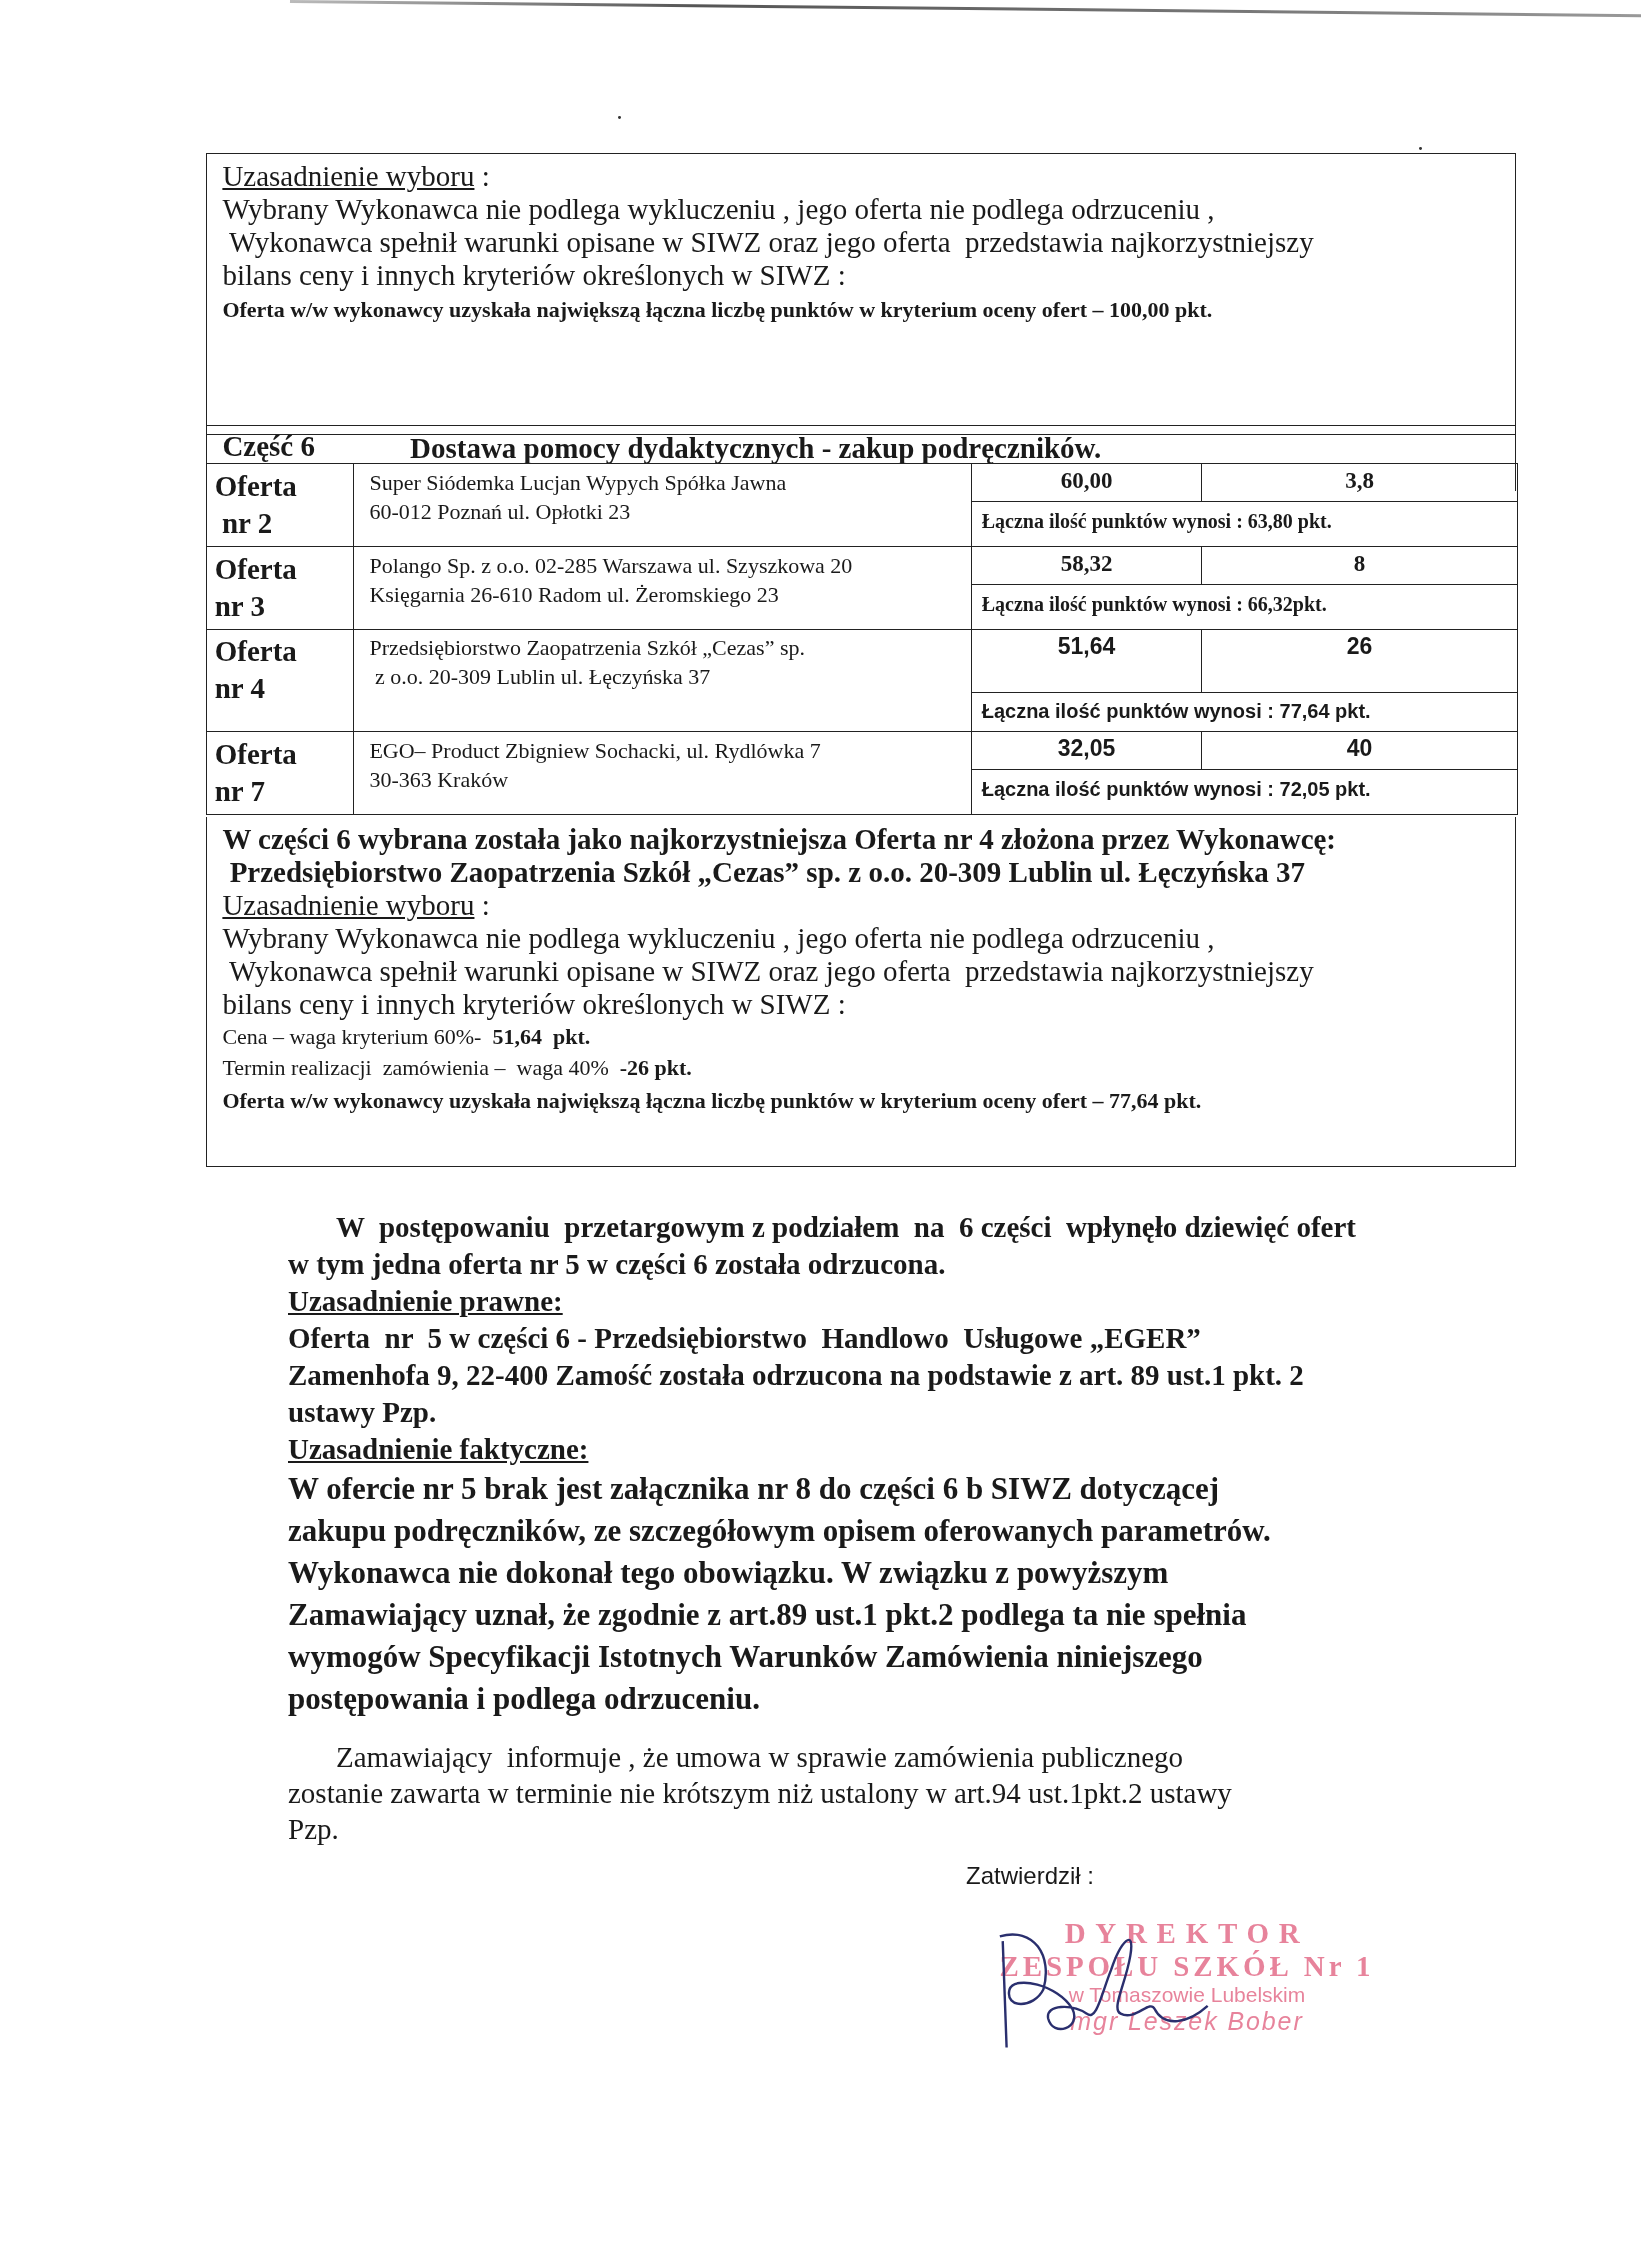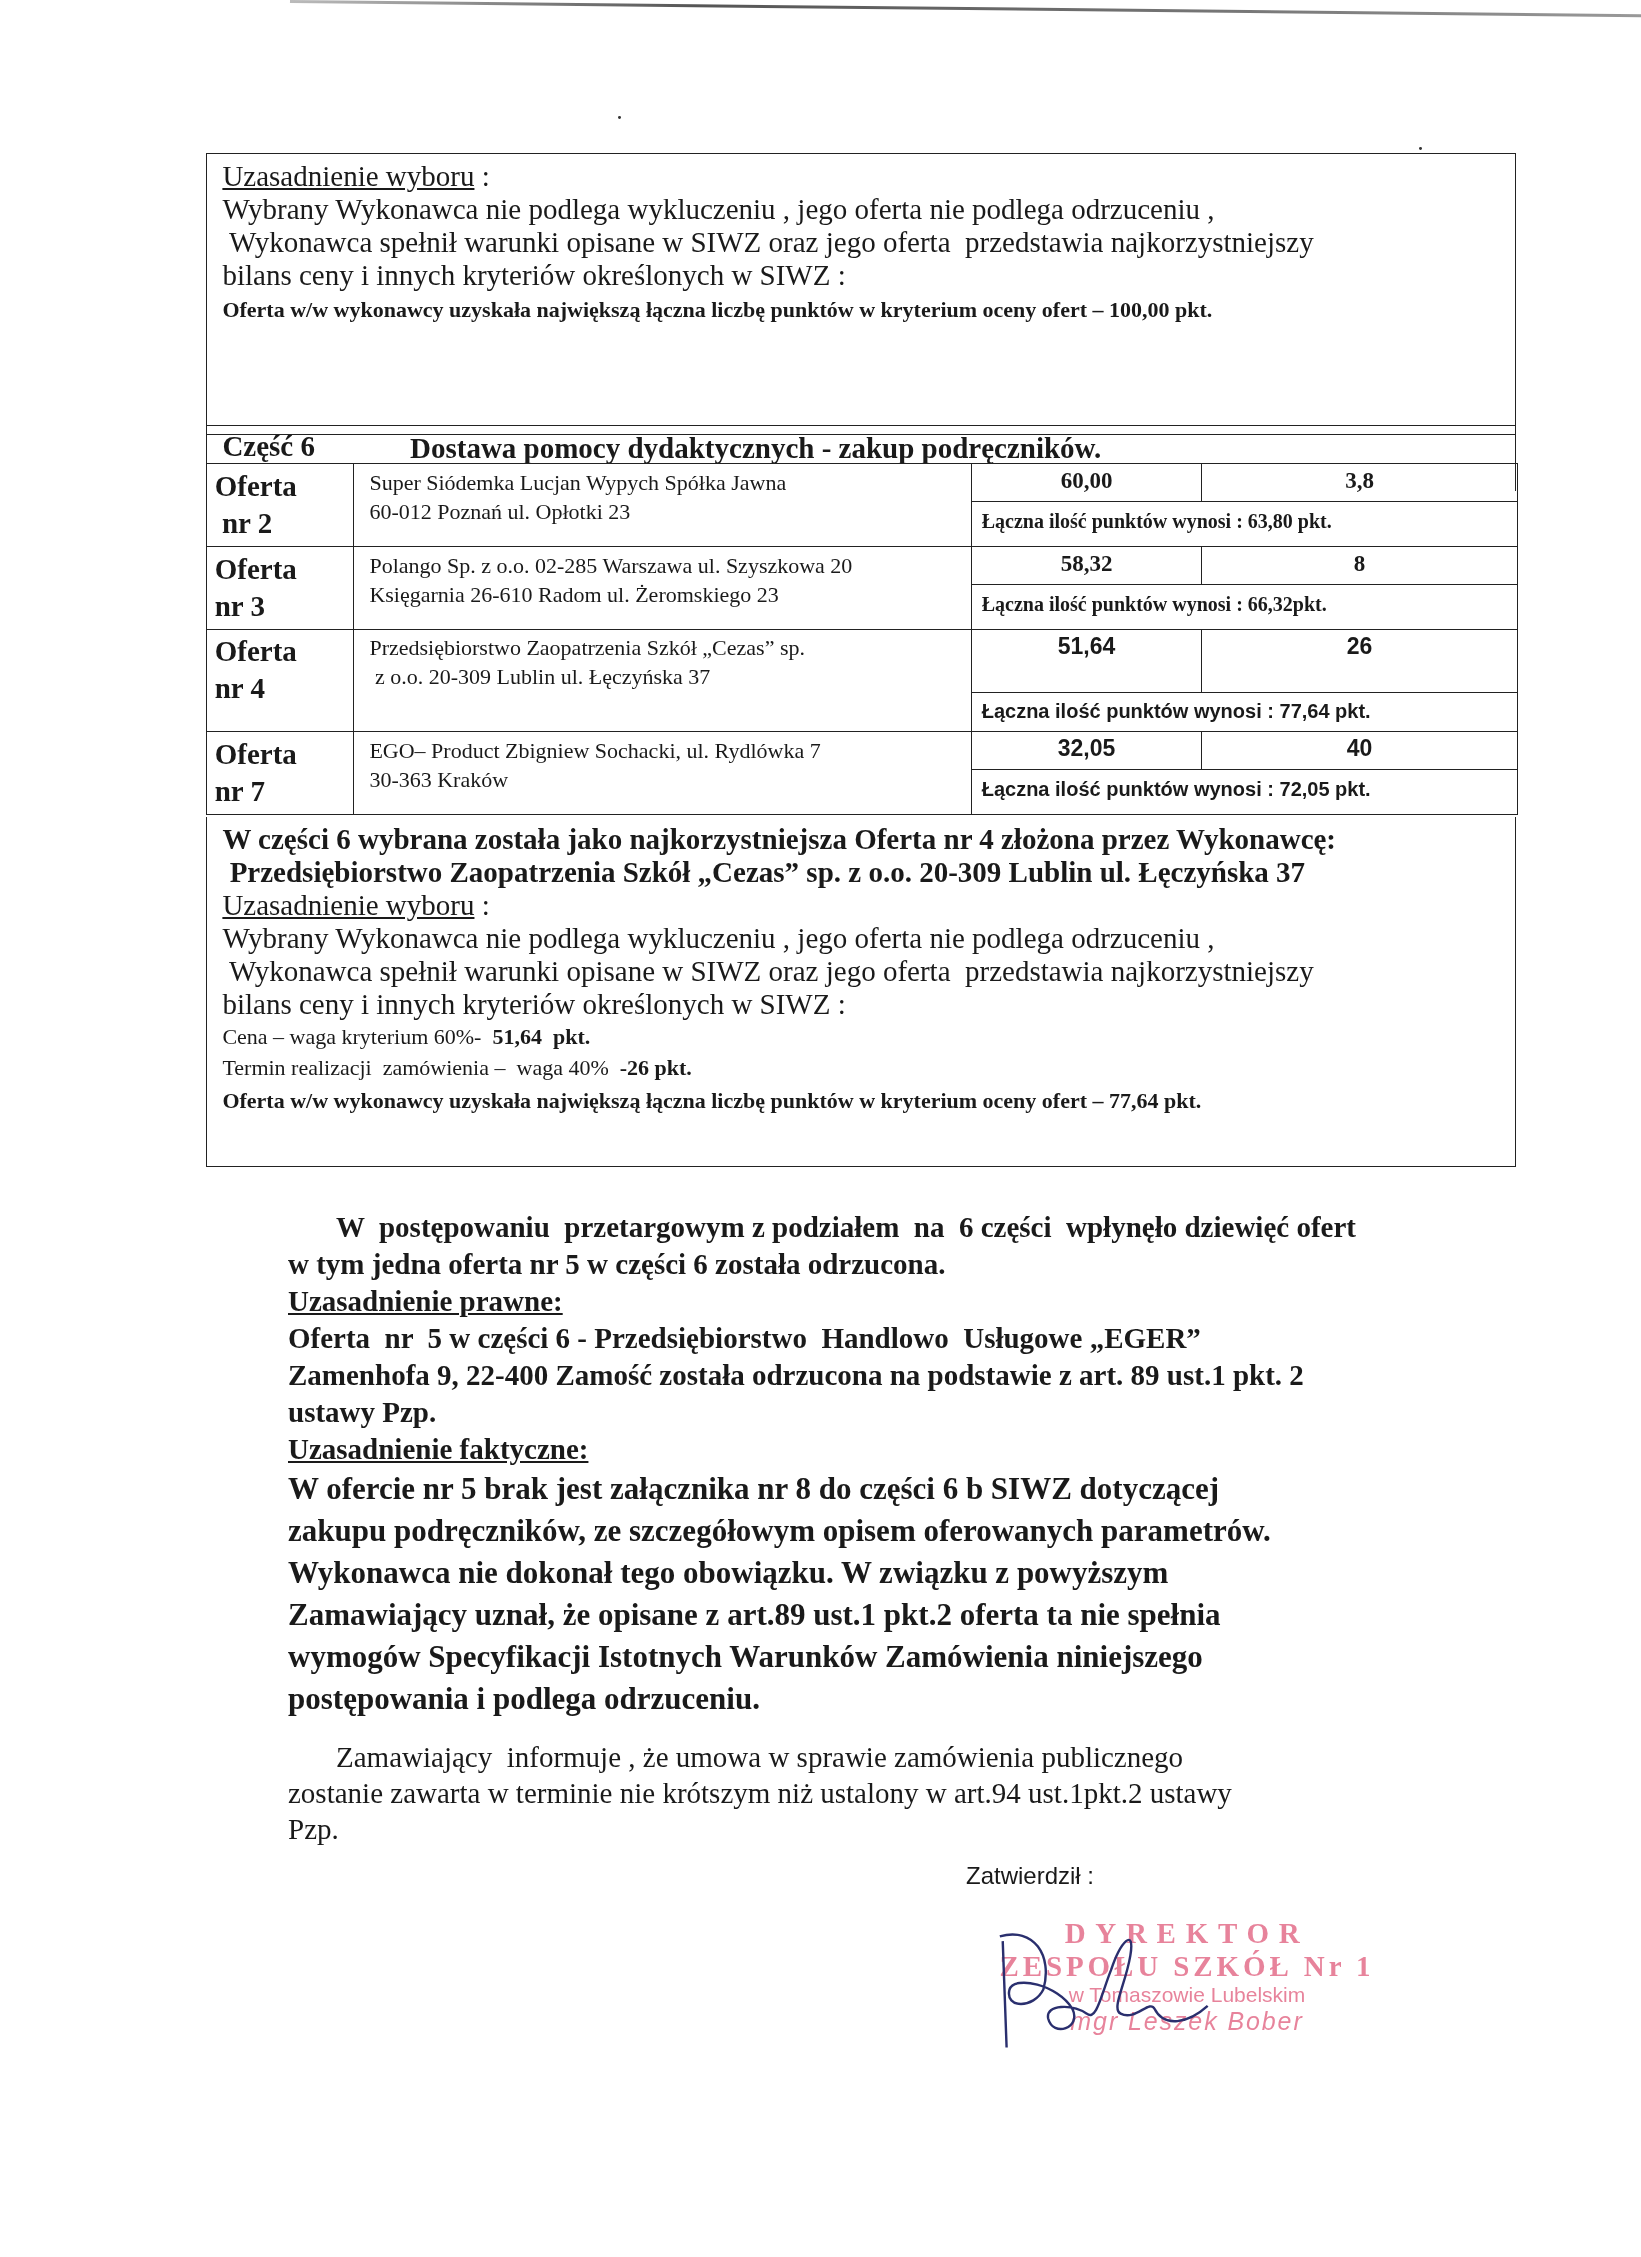--- a/index.html
+++ b/index.html
@@ -160,21 +160,21 @@
   <p class="b30 indent" style="white-space:pre">W  postępowaniu  przetargowym z podziałem  na  6 części  wpłynęło dziewięć ofert</p>
   <p class="b30">w tym jedna oferta  nr 5 w części 6 została odrzucona.</p>
   <p class="b30 u">Uzasadnienie prawne:</p>
   <p class="b30" style="white-space:pre">Oferta  nr  5 w części 6 - Przedsiębiorstwo  Handlowo  Usługowe „EGER”</p>
   <p class="b30">Zamenhofa 9, 22-400 Zamość została odrzucona na podstawie z art. 89 ust.1 pkt. 2</p>
   <p class="b30">ustawy Pzp.</p>
   <p class="b30 u">Uzasadnienie faktyczne:</p>
   <p class="b32">W ofercie nr 5 brak jest załącznika nr 8 do części 6 b SIWZ dotyczącej</p>
   <p class="b32">zakupu podręczników, ze szczegółowym opisem oferowanych parametrów.</p>
   <p class="b32">Wykonawca nie dokonał tego obowiązku. W związku z powyższym</p>
-  <p class="b32">Zamawiający uznał, że opisane z art.89 ust.1 pkt.2 oferta ta nie spełnia</p>
+  <p class="b32">Zamawiający uznał, że zgodnie z art.89 ust.1 pkt.2 podlega ta nie spełnia</p>
   <p class="b32">wymogów Specyfikacji Istotnych Warunków Zamówienia niniejszego</p>
   <p class="b32">postępowania i podlega odrzuceniu.</p>
   <p class="n30 indent" style="white-space:pre; margin-top:19px">Zamawiający  informuje , że umowa w sprawie zamówienia publicznego</p>
   <p class="n30">zostanie zawarta w terminie nie krótszym niż ustalony w art.94 ust.1pkt.2 ustawy</p>
   <p class="n30">Pzp.</p>
 </div>
 
 <div id="approval">Zatwierdził :</div>
 <div id="stamp" style="color: rgb(224, 90, 122);">
   <div class="s1">DYREKTOR</div>

